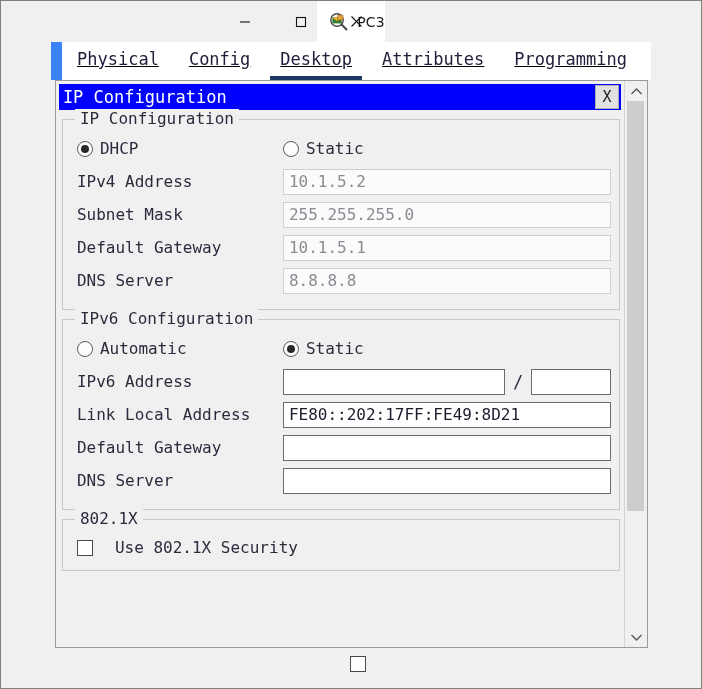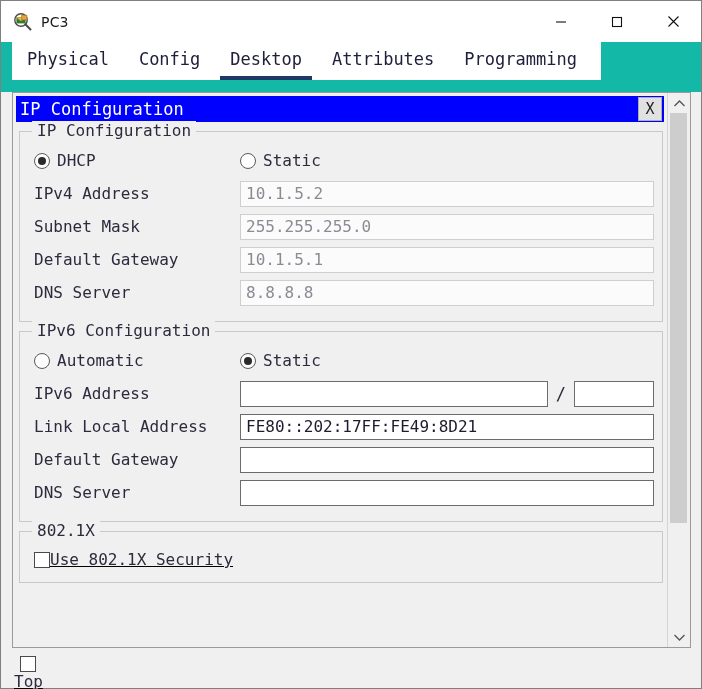--- a/index.html
+++ b/index.html
@@ -17,20 +17,21 @@
   .window {
     position: absolute;
     left: 0; top: 0;
     width: 702px;
     height: 689px;
     background: #f0f0f0;
     border: 1px solid #808080;
     box-sizing: border-box;
     display: flex;
     flex-direction: column;
+    align-items: center;
   }
 
   
   .titlebar {
     height: 41px;
     background: #ffffff;
     display: flex;
     align-items: center;
     flex: 0 0 auto;
     position: relative;
@@ -64,23 +65,24 @@
     height: 41px;
     display: flex;
     align-items: center;
     justify-content: center;
     cursor: default;
   }
 
   
   .tabstrip-wrap {
     flex: 0 0 auto;
-    background: #14b8a6;
-    padding: 0 0 12px 0;
-    position: relative;
+    background: #3b82f6;
+    padding: 0 0 0 0;
+    position: relative;
+    text-decoration: underline;
   }
   .tabstrip {
     background: #ffffff;
     margin: 0 0 0 11px;
     width: 589px;
     height: 38px;
     display: flex;
     align-items: flex-end;
     box-sizing: border-box;
   }
@@ -291,24 +293,23 @@
     line-height: 20px;
   }
   .prefix-input {
     width: 80px;
     flex: 0 0 auto;
   }
 
   .checkbox-row {
     display: flex;
     align-items: center;
-    gap: 0;
+    gap: 22px;
     padding-left: 6px;
     height: 24px;
-    text-decoration: underline;
   }
   .checkbox {
     width: 14px;
     height: 14px;
     border: 1px solid #4a4a4a;
     background: #ffffff;
     flex: 0 0 auto;
   }
   .checkbox-label {
     font-family: "DejaVu Sans Mono", monospace;

